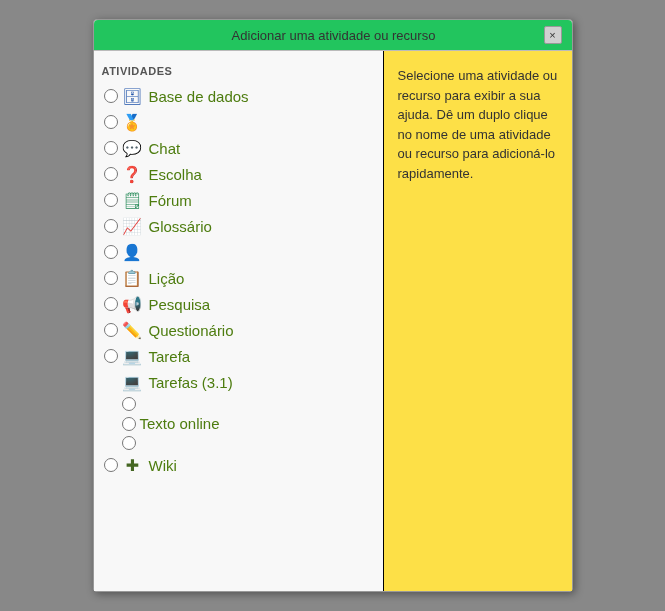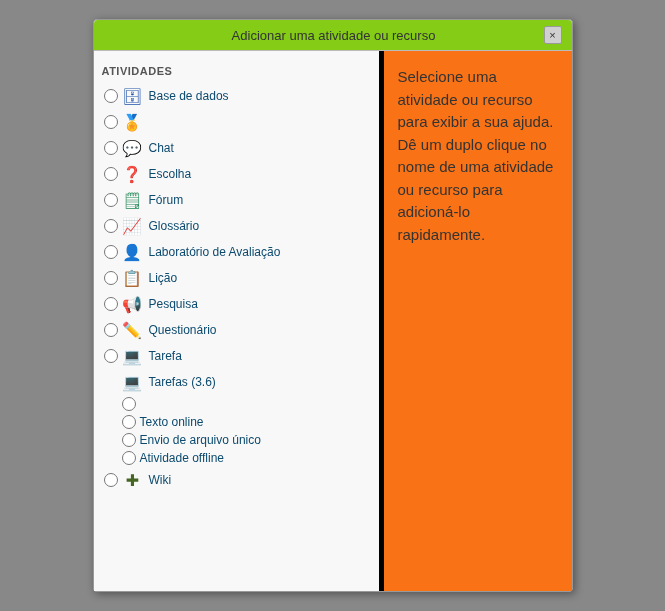--- a/index.html
+++ b/index.html
@@ -13,21 +13,21 @@
       font-size: 13px;
     }
     .dialog {
       background: #f0f0f0;
       border: 1px solid #999;
       border-radius: 4px;
       width: 480px;
       box-shadow: 2px 2px 8px rgba(0,0,0,0.4);
     }
     .dialog-titlebar {
-      background: #84cc16;
+      background: #22c55e;
       border-bottom: 1px solid #bbb;
       padding: 6px 10px;
       display: flex;
       align-items: center;
       justify-content: space-between;
       border-radius: 4px 4px 0 0;
     }
     .dialog-title {
       flex: 1;
       text-align: center;
@@ -46,31 +46,31 @@
       align-items: center;
       justify-content: center;
       color: #333;
     }
     .dialog-body {
       display: flex;
       height: 540px;
     }
     .left-panel {
       width: 290px;
-      border-right: 5px solid #000000;
+      border-right: 1px solid #000000;
       overflow-y: auto;
       padding: 10px 8px;
       background: #f8f8f8;
     }
     .right-panel {
       flex: 1;
       padding: 15px 14px;
-      background: #f97316;
+      background: #fde047;
       color: #333;
-      font-size: 15px;
+      font-size: 13px;
       line-height: 1.5;
     }
     .section-header {
       font-size: 11px;
       font-weight: bold;
       color: #555;
       margin-bottom: 6px;
       margin-top: 4px;
       letter-spacing: 0.5px;
     }
@@ -91,22 +91,22 @@
       width: 22px;
       height: 22px;
       margin-right: 5px;
       flex-shrink: 0;
       display: flex;
       align-items: center;
       justify-content: center;
       font-size: 16px;
     }
     .activity-label {
-      color: #0c4a6e;
-      font-size: 12px;
+      color: #4d7c0f;
+      font-size: 15px;
     }
     .sub-item {
       padding-left: 20px;
     }
     
     .icon-db { color: #2255aa; }
     .icon-cert { color: #cc8800; }
     .icon-chat { color: #2288cc; }
     .icon-choice { color: #666; }
     .icon-forum { color: #228855; }
@@ -167,21 +167,20 @@
 
       <div class="activity-item">
         <input type="radio" class="activity-radio" name="activity" style="">
         <span class="activity-icon icon-glossary">📈</span>
         <span class="activity-label">Glossário</span>
       </div>
 
       <div class="activity-item">
         <input type="radio" class="activity-radio" name="activity" style="">
         <span class="activity-icon icon-lab">👤</span>
-        <span class="activity-label">Laboratório de Avaliação</span>
       </div>
 
       <div class="activity-item">
         <input type="radio" class="activity-radio" name="activity" style="">
         <span class="activity-icon icon-lesson">📋</span>
         <span class="activity-label">Lição</span>
       </div>
 
       <div class="activity-item">
         <input type="radio" class="activity-radio" name="activity" style="">
@@ -196,41 +195,36 @@
       </div>
 
       <div class="activity-item">
         <input type="radio" class="activity-radio" name="activity" style="">
         <span class="activity-icon icon-assign">💻</span>
         <span class="activity-label">Tarefa</span>
       </div>
 
       <div class="activity-item sub-item">
         <span class="activity-icon icon-assign">💻</span>
-        <span class="activity-label">Tarefas (3.6)</span>
+        <span class="activity-label">Tarefas (3.1)</span>
       </div>
 
       <div class="activity-item sub-item">
         <input type="radio" class="activity-radio" name="activity" style="">
       </div>
 
       <div class="activity-item sub-item">
         <input type="radio" class="activity-radio" name="activity" style="">
         <span class="activity-label">Texto online</span>
       </div>
 
       <div class="activity-item sub-item">
         <input type="radio" class="activity-radio" name="activity" style="">
-        <span class="activity-label">Envio de arquivo único</span>
-      </div>
-
-      <div class="activity-item sub-item">
-        <input type="radio" class="activity-radio" name="activity" style="">
-        <span class="activity-label">Atividade offline</span>
-      </div>
+      </div>
+
 
       <div class="activity-item">
         <input type="radio" class="activity-radio" name="activity" style="">
         <span class="activity-icon icon-wiki">✚</span>
         <span class="activity-label">Wiki</span>
       </div>
     </div>
     <div class="right-panel">
       <p>Selecione uma atividade ou recurso para exibir a sua ajuda. Dê um duplo clique no nome de uma atividade ou recurso para adicioná-lo rapidamente.</p>
     </div>

